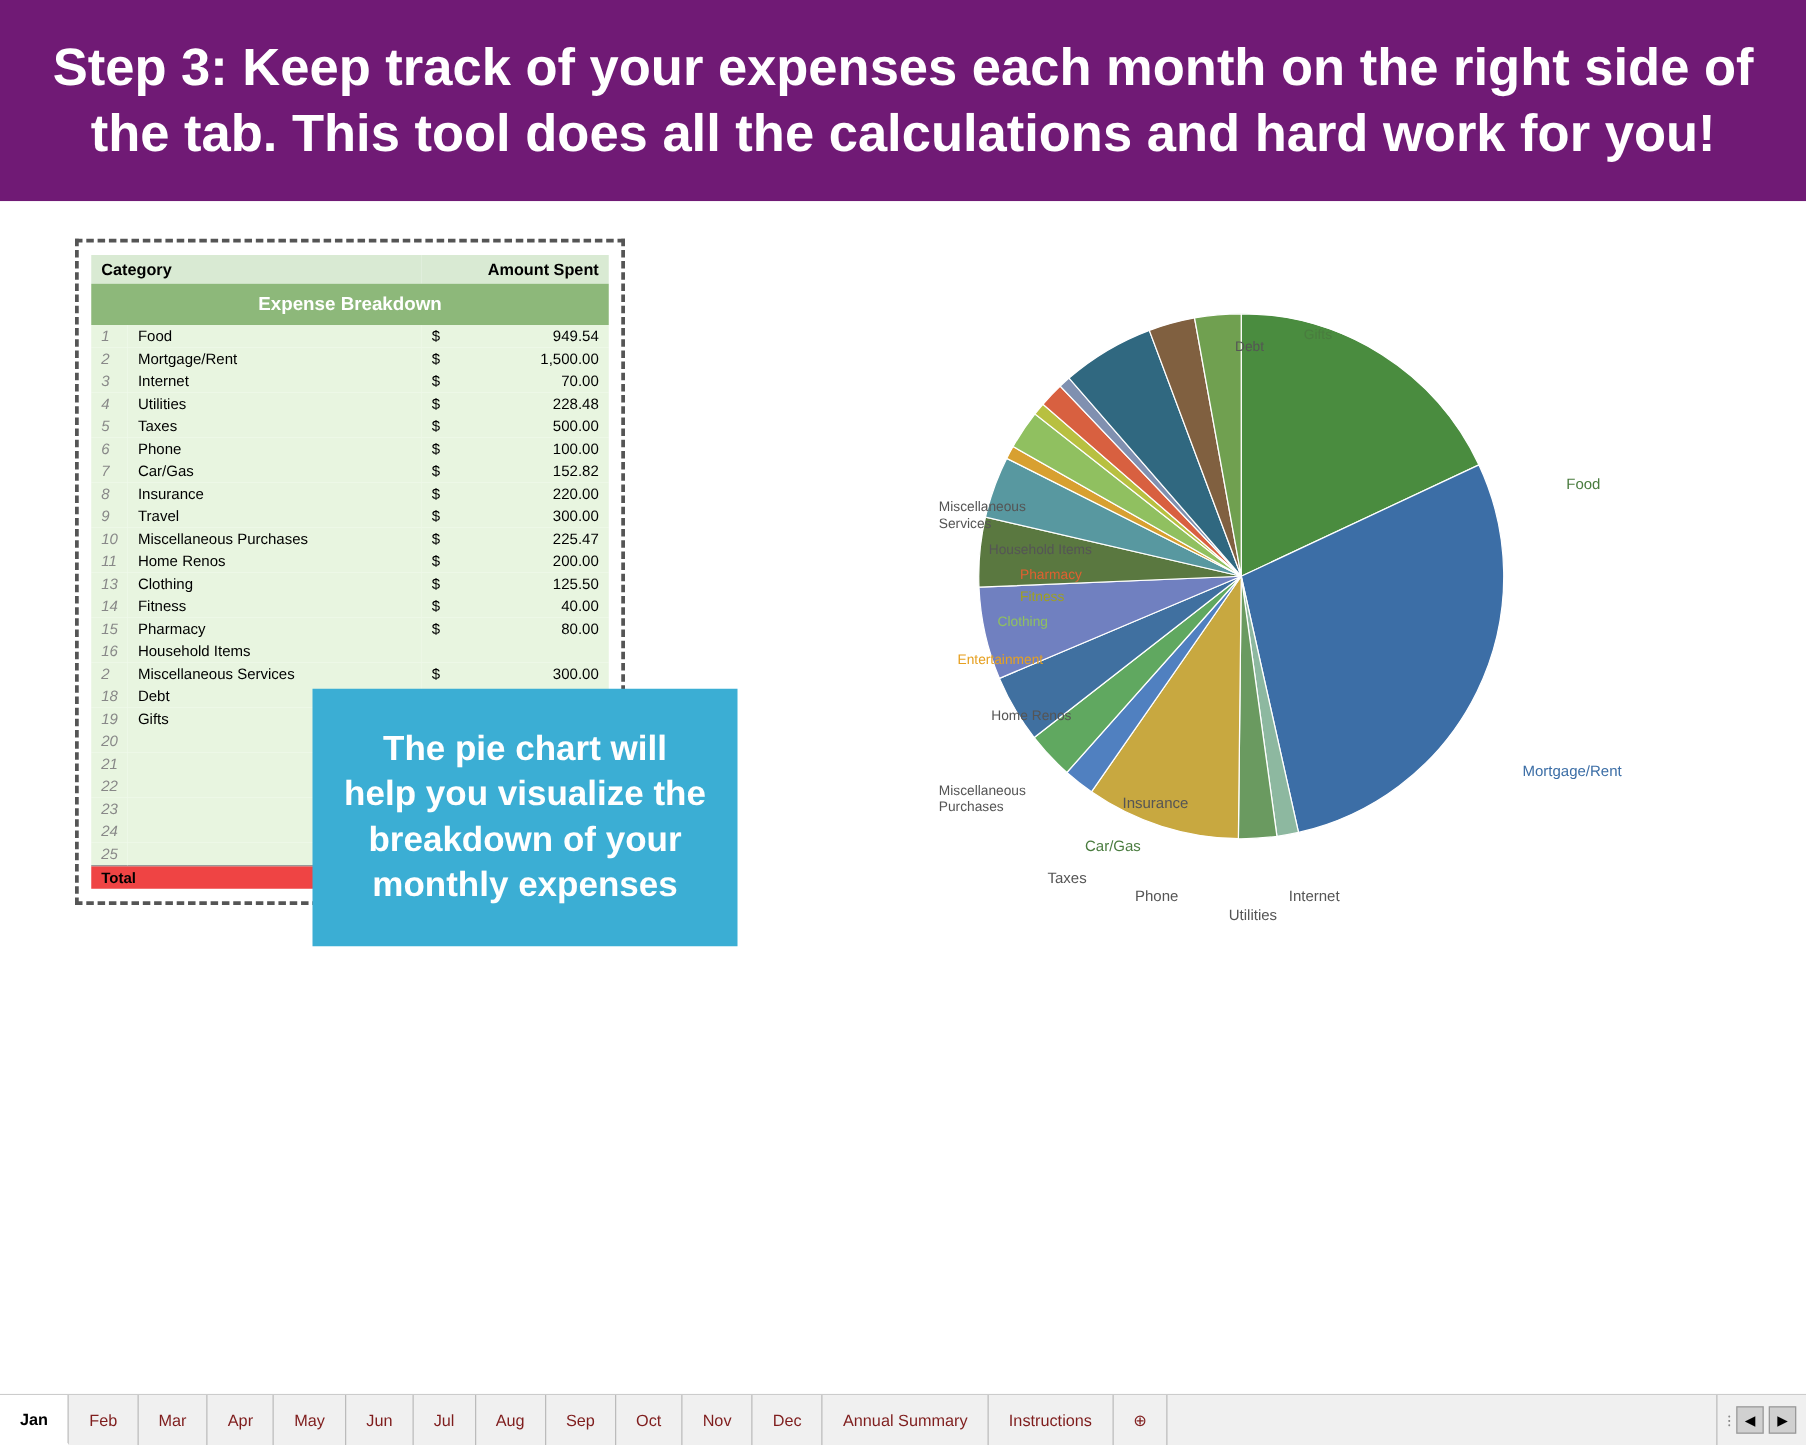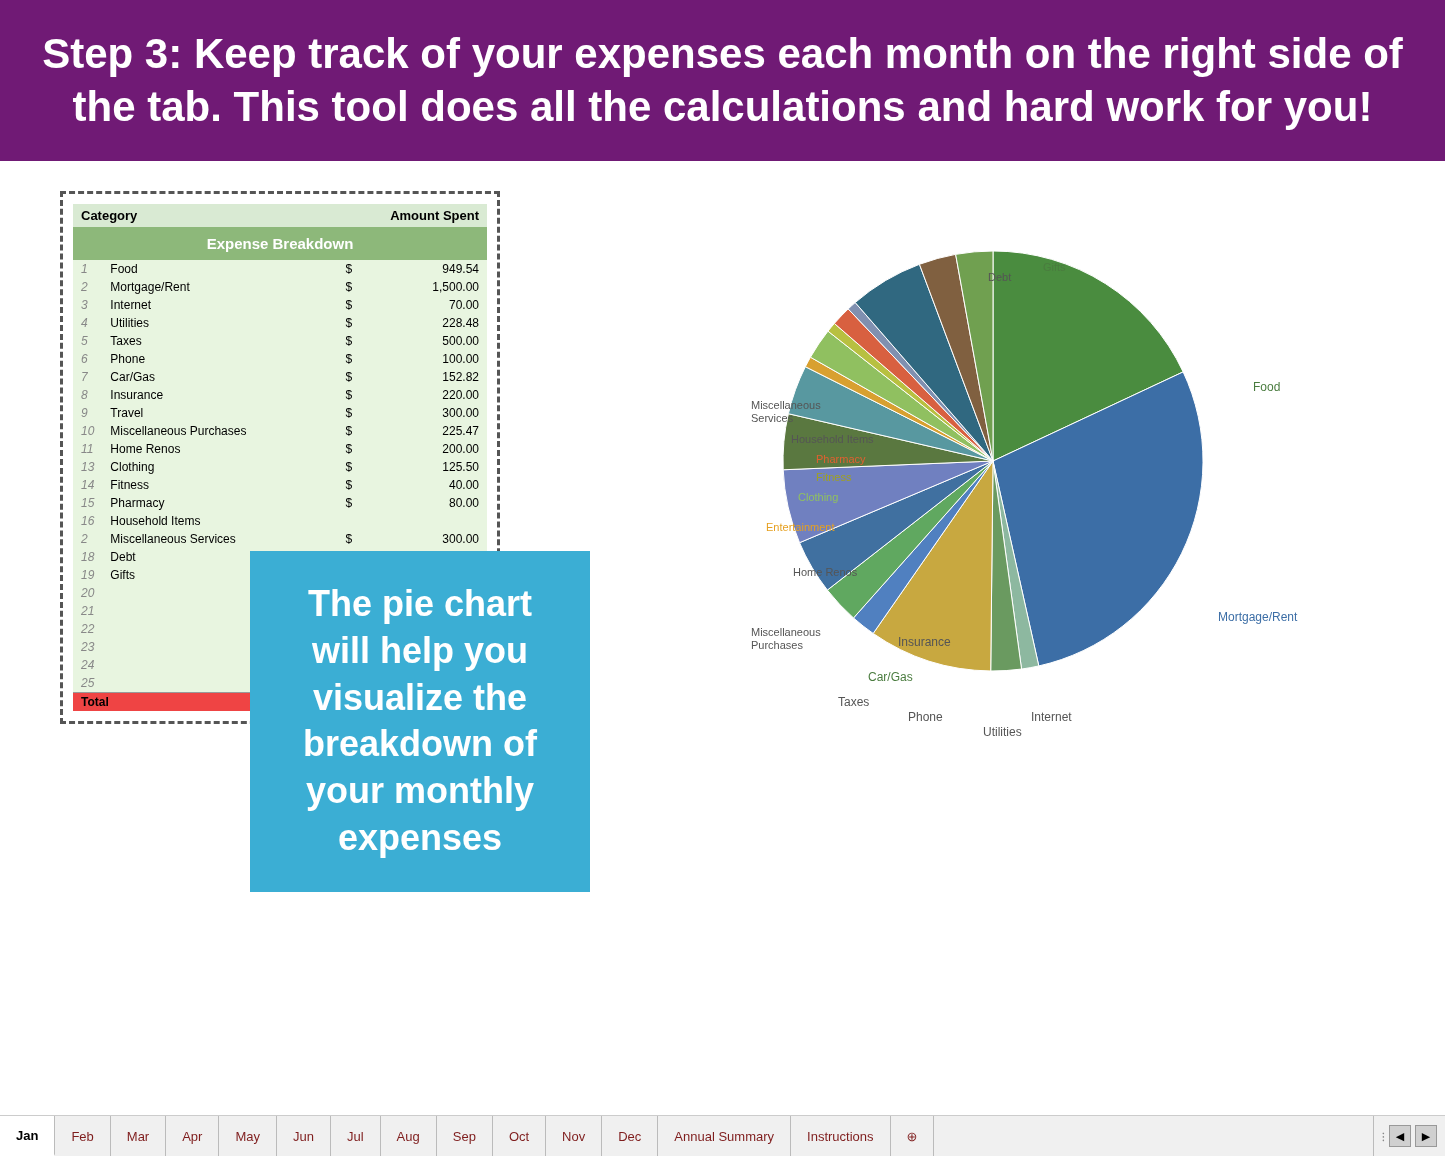--- a/index.html
+++ b/index.html
@@ -99,21 +99,21 @@
     }
 
     
     .tooltip-box {
       position: absolute;
       left: 190px;
       top: 360px;
       width: 340px;
       background: #3baed4;
       color: white;
-      font-size: 36px;
+      font-size: 28px;
       font-weight: bold;
       text-align: center;
       padding: 30px 25px;
       line-height: 1.3;
       z-index: 10;
     }
 
     
     .right-panel {
       flex: 1;

